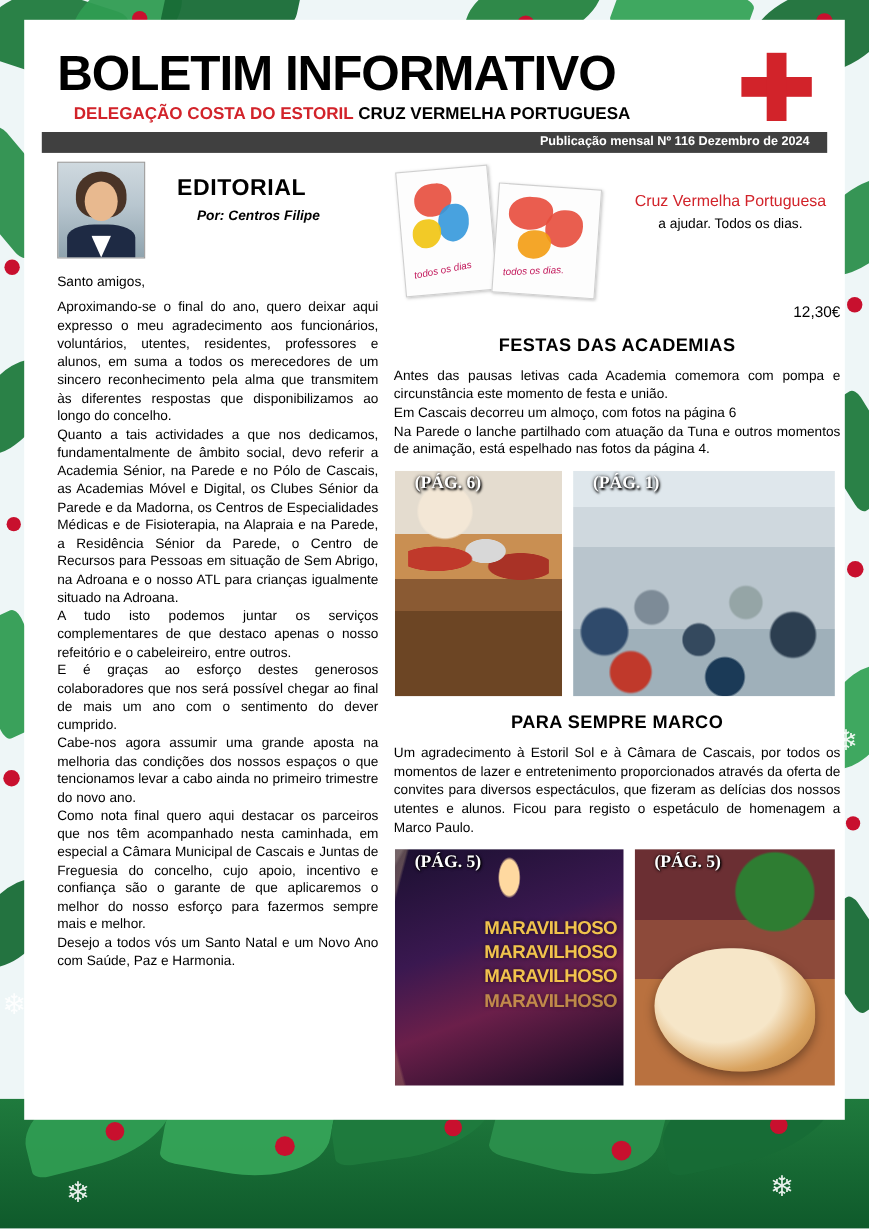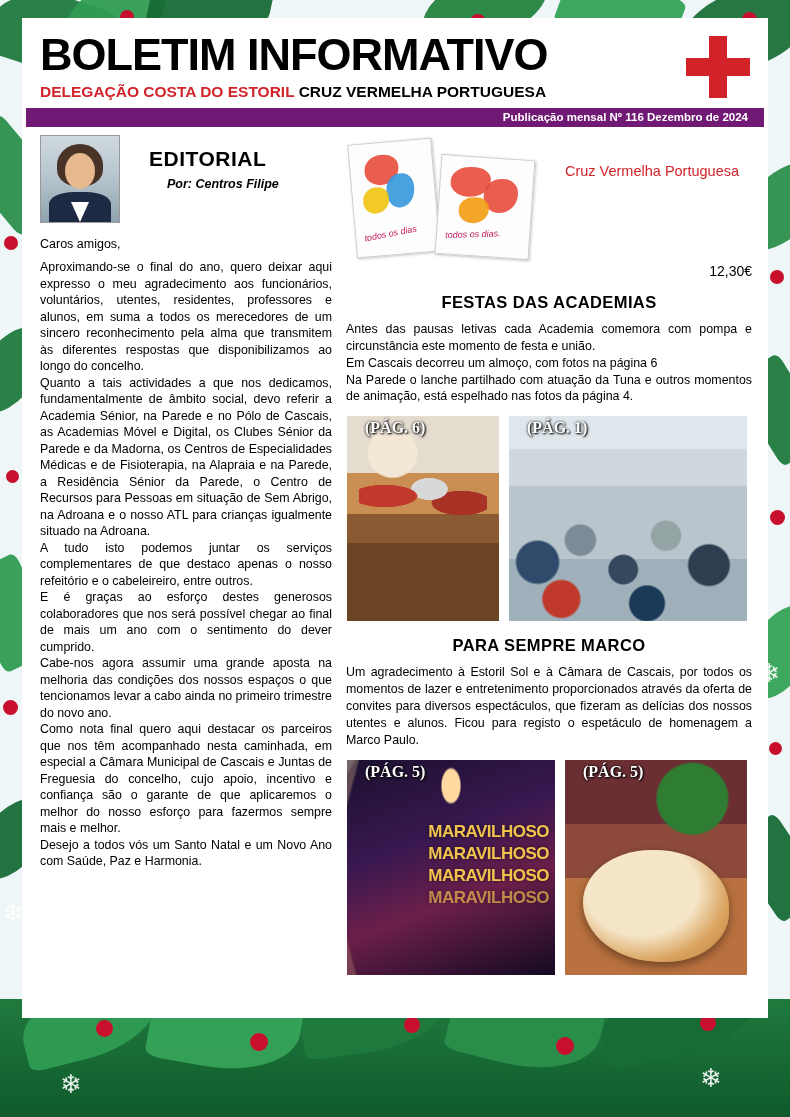--- a/index.html
+++ b/index.html
@@ -49,21 +49,21 @@
 
   .content {
     position: absolute;
     left: 22px;
     top: 18px;
     width: 746px;
     height: 1000px;
     background: #ffffff;
     z-index: 5;
     box-sizing: border-box;
-    padding: 4px;
+    padding: 16px;
   }
 
   
   .masthead {
     position: relative;
     padding: 10px 14px 4px 14px;
     border-bottom: 0;
   }
   .masthead-title {
     font-size: 45px;
@@ -74,20 +74,21 @@
     font-family: "Liberation Sans", sans-serif;
   }
   .masthead-sub {
     margin-top: 6px;
     font-size: 15.5px;
     font-weight: bold;
     line-height: 1.1;
   }
   .masthead-sub .red {
     color: #d2232a;
+    margin-left: 15px;
   }
   .masthead-sub .blk {
     color: #000;
   }
   .cross-logo {
     position: absolute;
     right: 14px;
     top: 14px;
     width: 64px;
     height: 62px;
@@ -103,21 +104,21 @@
   .cross-logo .bar-v {
     position: absolute;
     left: 23px;
     top: 0;
     width: 18px;
     height: 62px;
     background: #d2232a;
   }
 
   .issue-bar {
-    background: #701a75;
+    background: #404040;
     color: #fff;
     font-size: 11.5px;
     font-weight: bold;
     text-align: right;
     padding: 3px 16px 4px 0;
     margin-top: 4px;
   }
 
   
   .cols {
@@ -467,21 +468,21 @@
             <div class="hair"></div>
             <div class="face"></div>
             <div class="body"></div>
             <div class="collar"></div>
           </div>
           <div>
             <div class="editorial-title">EDITORIAL</div>
             <div class="editorial-by">Por: Centros Filipe</div>
           </div>
         </div>
-        <div class="editorial-greeting">Caros amigos,</div>
+        <div class="editorial-greeting">Santo amigos,</div>
         <div class="editorial-body">Aproximando-se o final do ano, quero deixar aqui expresso o meu agradecimento aos funcionários, voluntários, utentes, residentes, professores e alunos, em suma a todos os merecedores de um sincero reconhecimento pela alma que transmitem às diferentes respostas que disponibilizamos ao longo do concelho.
 Quanto a tais actividades a que nos dedicamos, fundamentalmente de âmbito social, devo referir a Academia Sénior, na Parede e no Pólo de Cascais, as Academias Móvel e Digital, os Clubes Sénior da Parede e da Madorna, os Centros de Especialidades Médicas e de Fisioterapia, na Alapraia e na Parede, a Residência Sénior da Parede, o Centro de Recursos para Pessoas em situação de Sem Abrigo, na Adroana e o nosso ATL para crianças igualmente situado na Adroana.
 A tudo isto podemos juntar os serviços complementares de que destaco apenas o nosso refeitório e o cabeleireiro, entre outros.
 E é graças ao esforço destes generosos colaboradores que nos será possível chegar ao final de mais um ano com o sentimento do dever cumprido.
 Cabe-nos agora assumir uma grande aposta na melhoria das condições dos nossos espaços o que tencionamos levar a cabo ainda no primeiro trimestre do novo ano.
 Como nota final quero aqui destacar os parceiros que nos têm acompanhado nesta caminhada, em especial a Câmara Municipal de Cascais e Juntas de Freguesia do concelho, cujo apoio, incentivo e confiança são o garante de que aplicaremos o melhor do nosso esforço para fazermos sempre mais e melhor.
 Desejo a todos vós um Santo Natal e um Novo Ano com Saúde, Paz e Harmonia.</div>
       </div>
 
       <div class="col-right">
@@ -496,20 +497,21 @@
             </div>
             <div class="book book2">
               <div class="splash" style="left:10px; top:10px; width:40px; height:30px; background:#e84b3c;"></div>
               <div class="splash" style="left:44px; top:20px; width:34px; height:34px; background:#e74c3c;"></div>
               <div class="splash" style="left:20px; top:40px; width:30px; height:26px; background:#f39c12;"></div>
               <div class="bk-label">todos os dias.</div>
             </div>
           </div>
           <div class="agenda-text">
             <div class="big-red">Cruz Vermelha Portuguesa</div>
+            <div>a ajudar. Todos os dias.</div>
           </div>
         </div>
         <div class="agenda-price">12,30€</div>
 
         <div class="section-title">FESTAS DAS ACADEMIAS</div>
         <div class="section-body">Antes das pausas letivas cada Academia comemora com pompa e circunstância este momento de festa e união.
 Em Cascais decorreu um almoço, com fotos na página 6
 Na Parede o lanche partilhado com atuação da Tuna e outros momentos de animação, está espelhado nas fotos da página 4.</div>
 
         <div class="photo-row">

